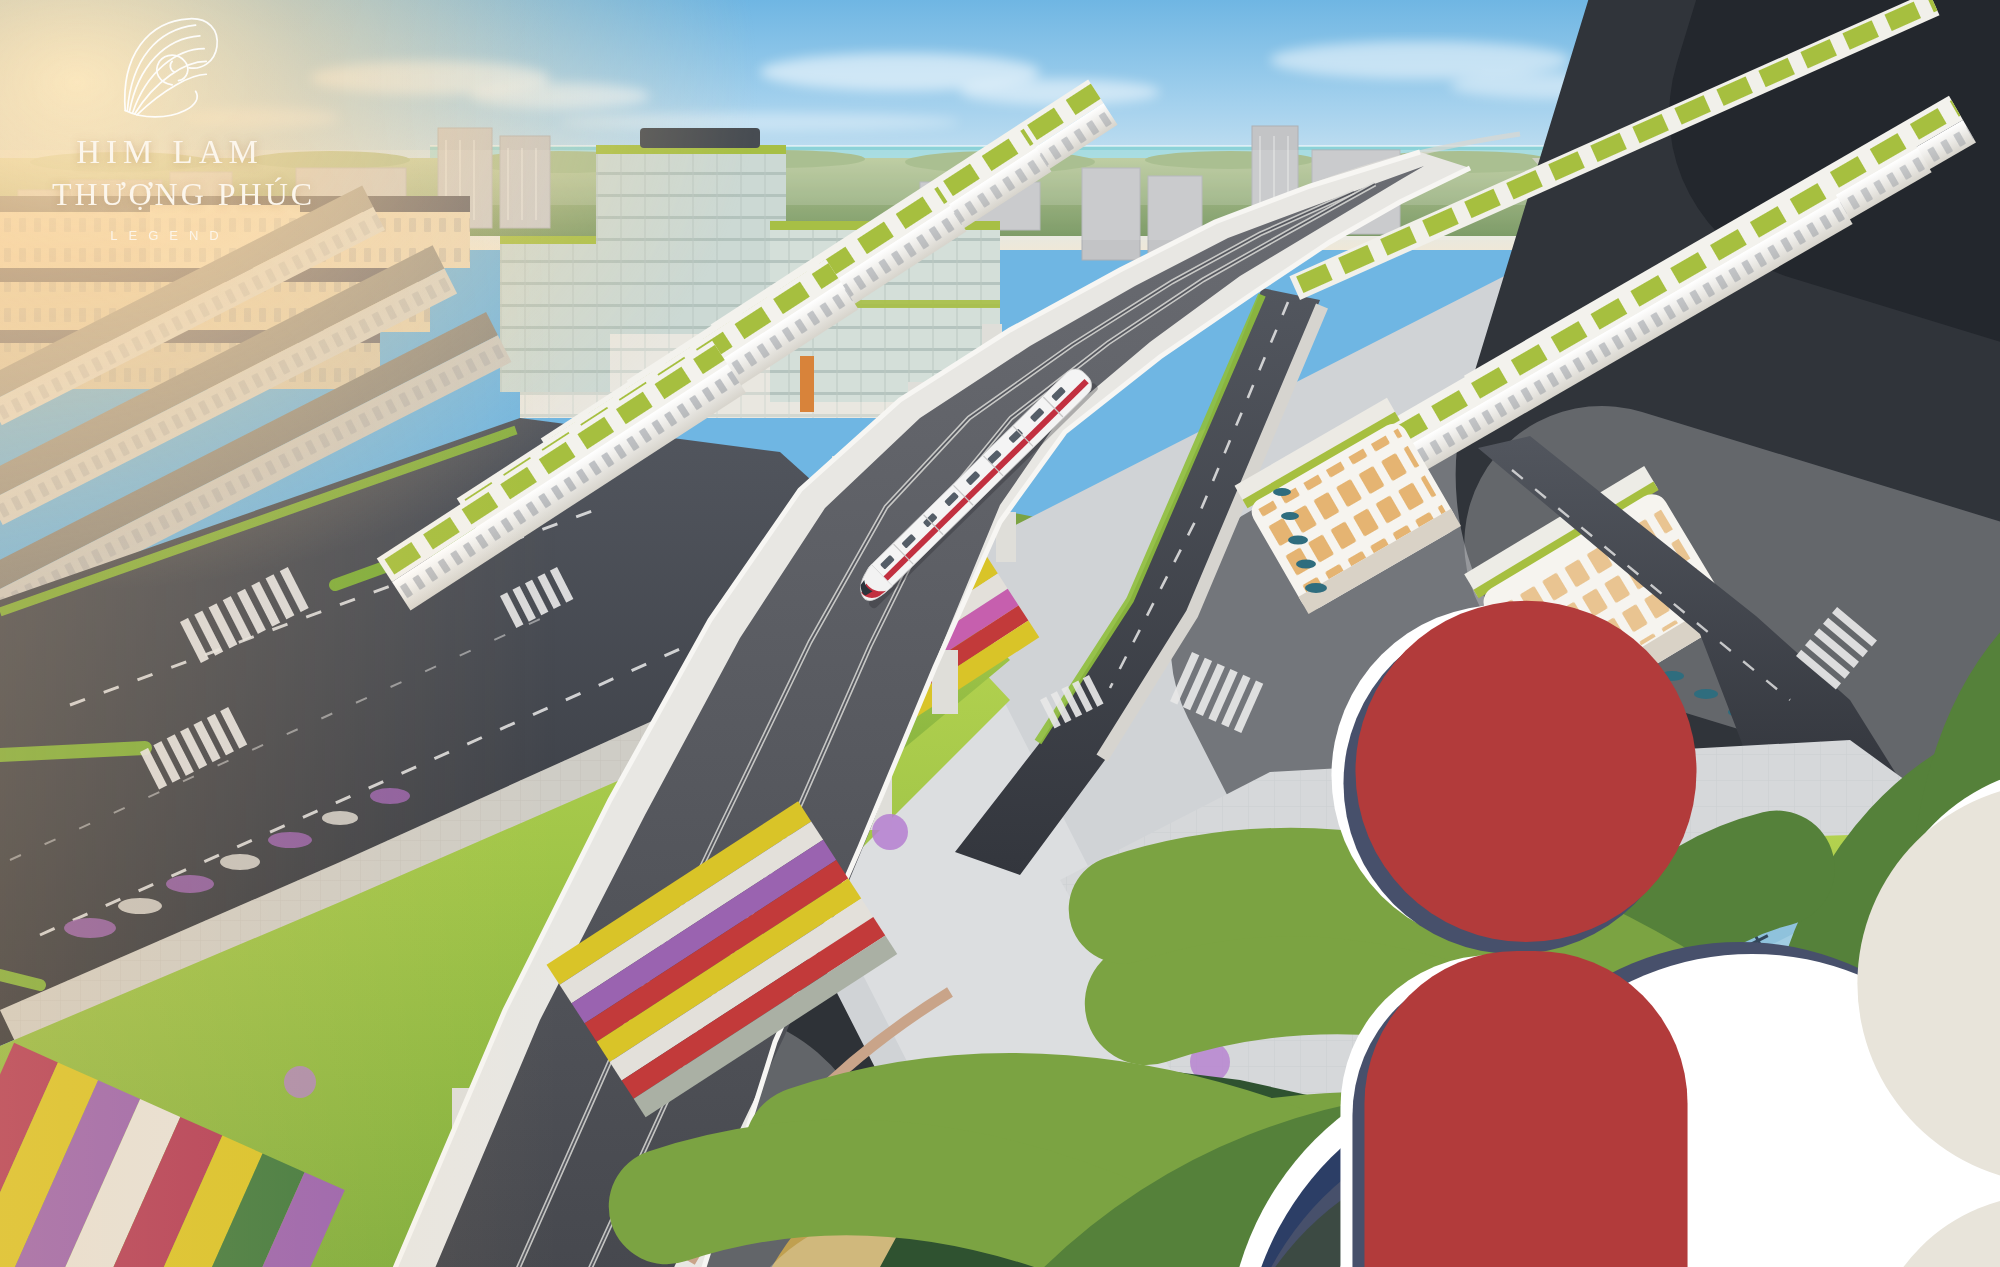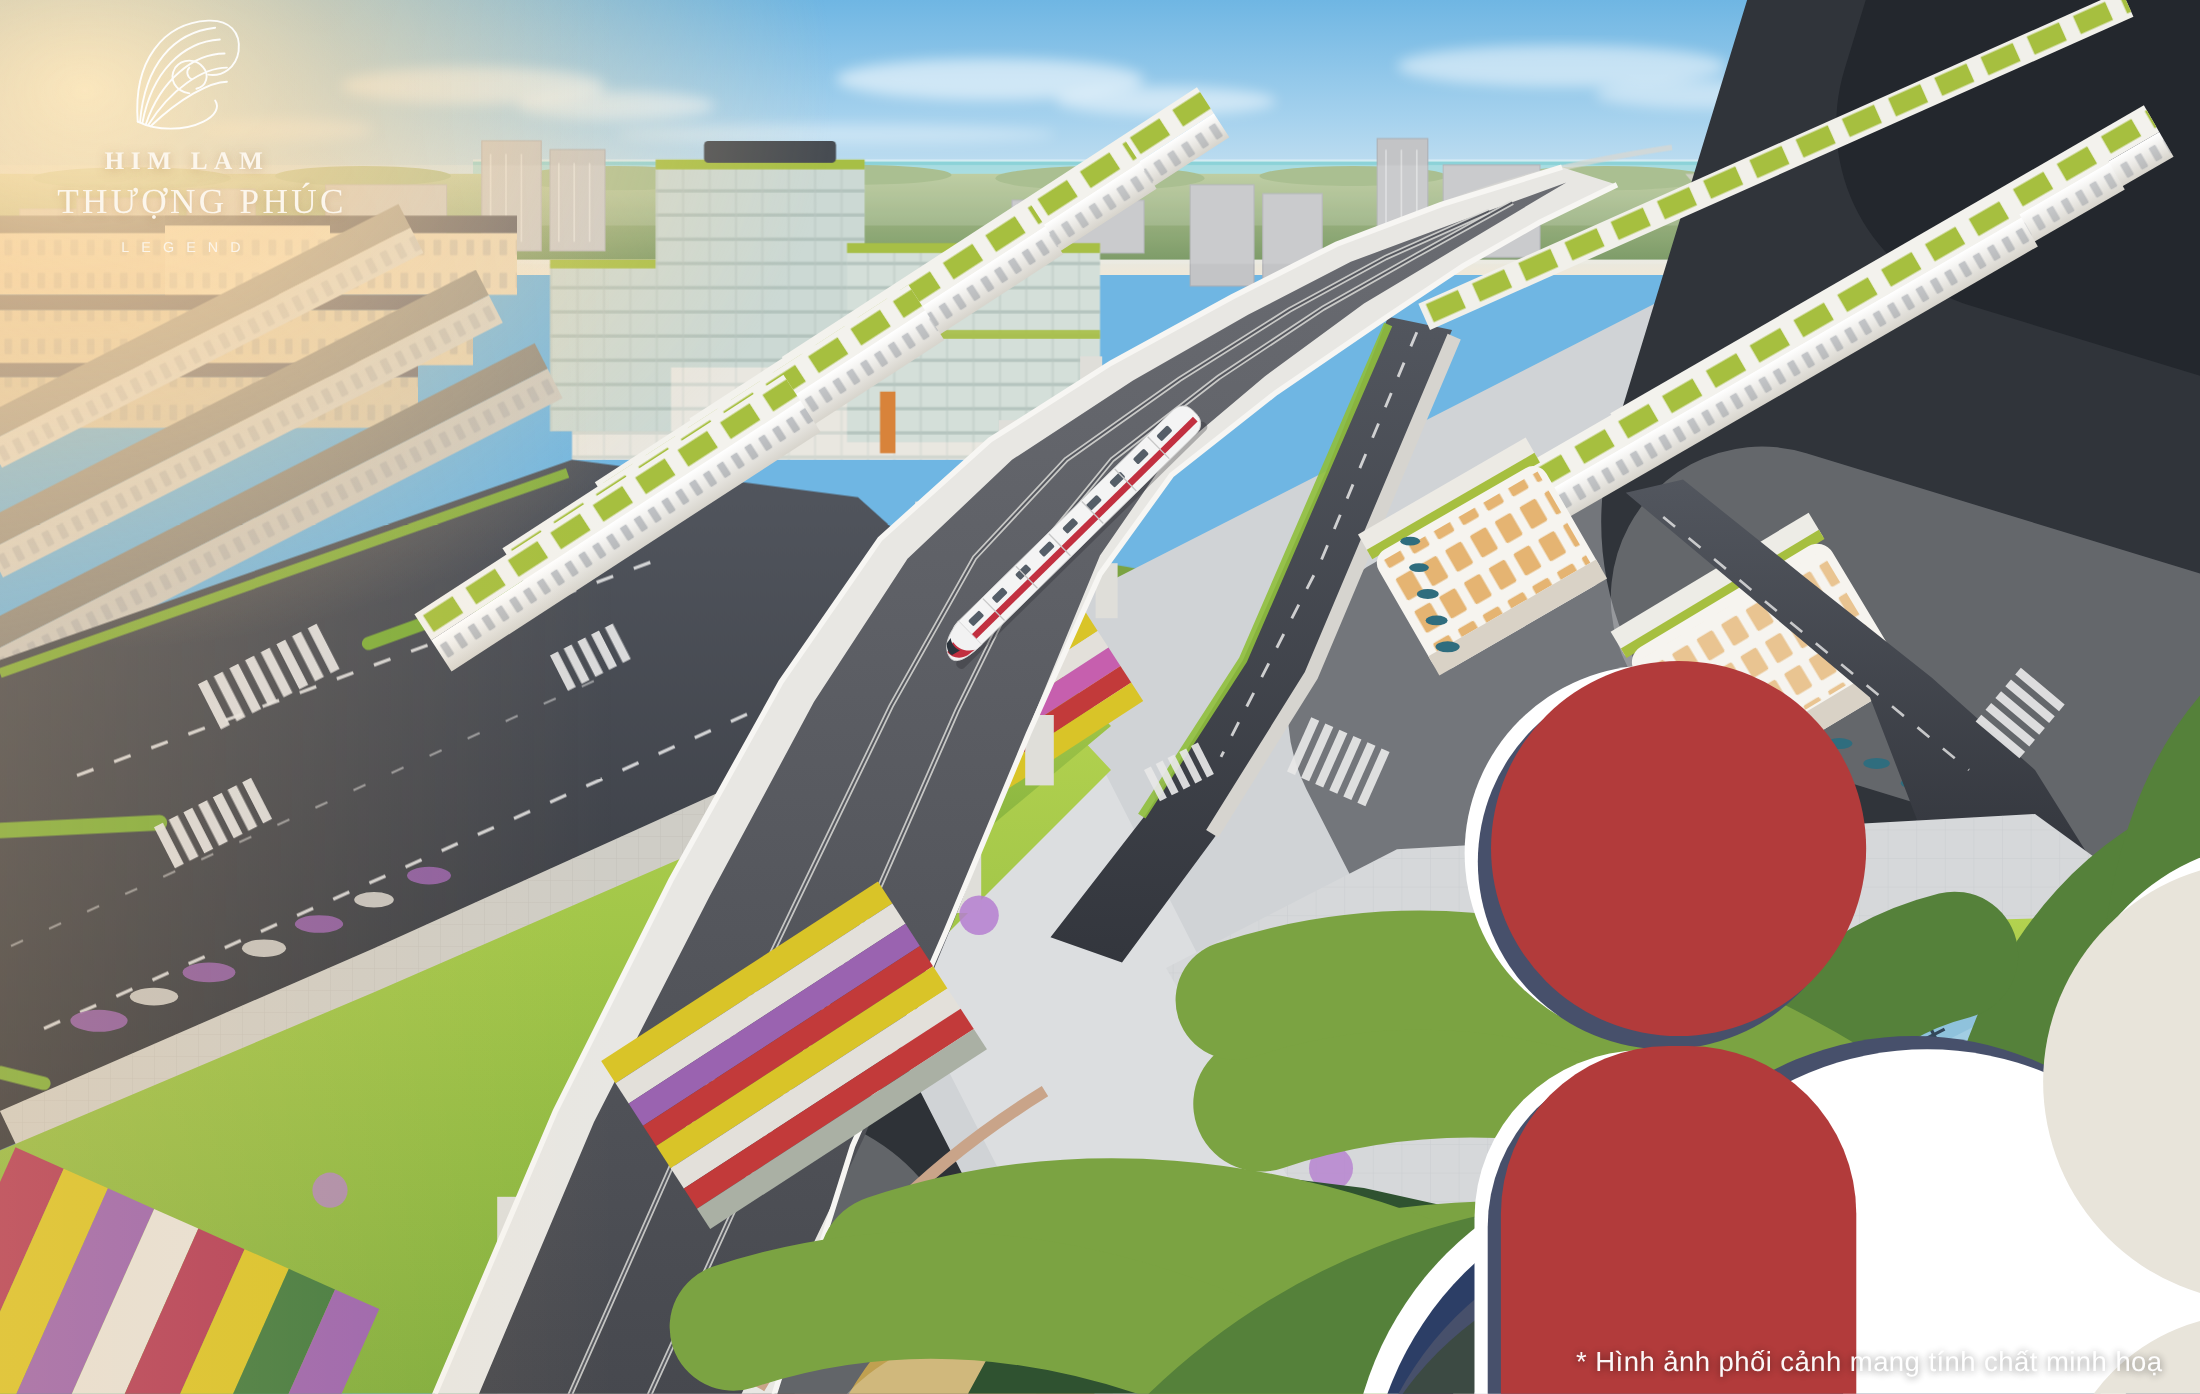--- a/index.html
+++ b/index.html
@@ -2,22 +2,22 @@
 <html style="--sky-top: #6fb6e3; --sky-horizon: #efe8d8; --sun-glow: #ffd9a0; --sea: #7fd0d2; --forest: #7b9a60; --lawn: #8fbf3f; --roof-green: #a6bf3f; --building-white: #f3f2ed; --classical-beige: #ead9bc; --roof-dark: #5f5e68; --glass: #ccd9d4; --road: #3a3d45; --sidewalk: #cfcdc6; --viaduct-concrete: #e8e7e3; --rail-deck: #55575e; --train-white: #f4f4f4; --train-red: #c23040; --umbrella-teal: #2f6d7e; --flower-red: #c23a3a; --flower-yellow: #d9c428; --flower-purple: #9a63b0; --flower-pink: #c65fae; --flower-white: #e6e3dc; --playground-blue: #8fc2dc; --text-white: #ffffff; --logo-cream: #fcf6ec;"><head>
 <meta charset="utf-8">
 <style>
   html,body{margin:0;padding:0;background:#9fb9c9;}
   .stage{position:relative;width:2000px;height:1267px;overflow:hidden;
          font-family:"Liberation Sans",sans-serif;background:var(--sky-top,#6fb6e3);}
   .stage svg.scene{position:absolute;left:0;top:0;width:2000px;height:1267px;display:block;}
   .logo{position:absolute;left:52px;top:6px;width:236px;text-align:center;
         color:var(--logo-cream,#fcf6ec);user-select:none;}
   .logo .shell{display:block;margin:0 auto;}
-  .logo .l1{font-family:"Liberation Serif",serif;font-size:23px;letter-spacing:6px;
-            text-shadow:0 1px 10px rgba(140,90,40,.35);white-space:nowrap;font-weight:bold;}
+  .logo .l1{font-family:"Liberation Serif",serif;font-size:33px;letter-spacing:6px;
+            text-shadow:0 1px 10px rgba(140,90,40,.35);white-space:nowrap;}
   .logo .l2{font-family:"Liberation Serif",serif;font-size:32px;letter-spacing:3px;margin-top:5px;
             text-shadow:0 1px 8px rgba(140,90,40,.3);white-space:nowrap;}
   .logo .l3{font-size:13px;letter-spacing:11px;margin-top:15px;opacity:.95;white-space:nowrap;}
   .disclaimer{position:absolute;right:34px;bottom:14px;font-size:25px;
               color:var(--text-white,#ffffff);opacity:.96;letter-spacing:.4px;
               text-shadow:0 1px 8px rgba(0,0,0,.55);white-space:nowrap;}
 </style>
 </head>
 <body>
 
@@ -787,15 +787,14 @@
       <path d="M18,98 C34,106 58,106 74,98 C84,93 88,86 84,80"></path>
       <path d="M62,74 C50,72 44,62 50,52 C56,44 68,44 74,52 C79,58 77,68 68,70"></path>
       <path d="M64,62 C60,60 59,55 62,52"></path>
     </g>
   </svg>
   <div class="l1">HIM LAM</div>
   <div class="l2">THƯỢNG PHÚC</div>
   <div class="l3">LEGEND</div>
 </div>
 
-<div class="disclaimer">* Hình ảnh phối cảnh mang tính chất minh hoạ</div>
 
 </div>
 
 </body></html>

